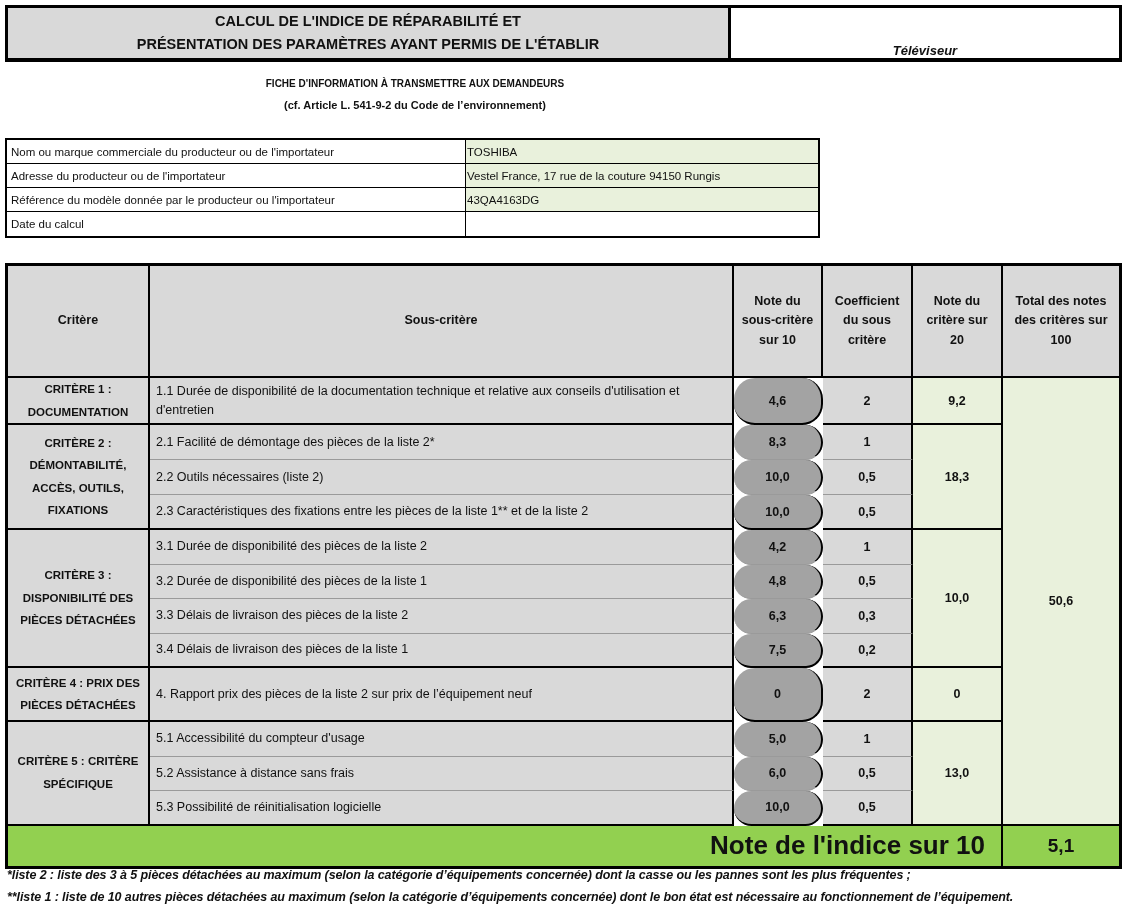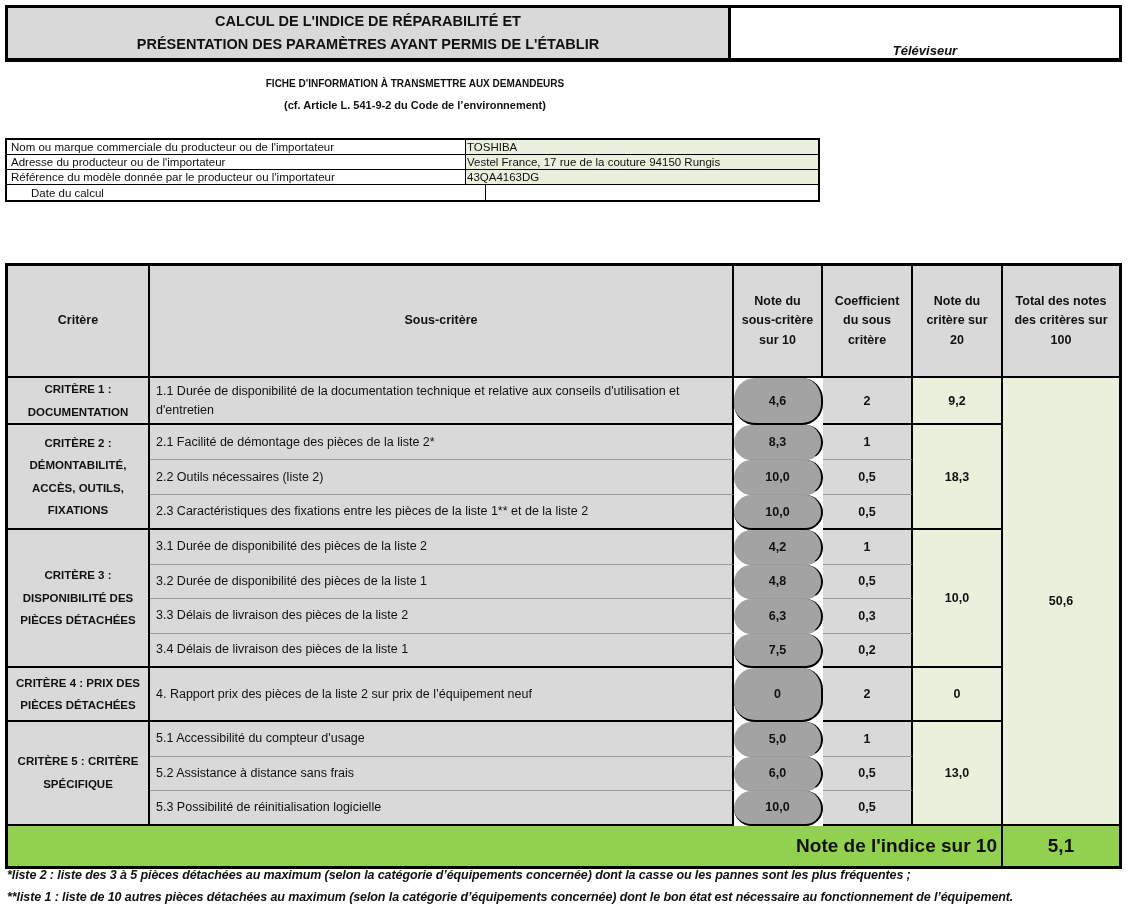--- a/index.html
+++ b/index.html
@@ -28,22 +28,22 @@
     position:absolute; left:0; top:78px; width:830px; text-align:center;
     font-weight:bold;
   }
   .subtitle .l1 { font-size:10px; margin-bottom:10px; }
   .subtitle .l2 { font-size:11px; }
   
   .info-table {
     position:absolute; left:5px; top:138px; width:815px;
     border:2px solid #000;
   }
-  .info-row { display:flex; height:15px; border-bottom:1.5px solid #000; }
-  .info-row:last-child { border-bottom:none;margin-left:20px; }
+  .info-row { display:flex; height:24px; border-bottom:1.5px solid #000; }
+  .info-row:last-child { border-bottom:none; }
   .info-label {
     width:459px; background:#fff; border-right:1.5px solid #000;
     display:flex; align-items:center; padding:0 4px; font-size:11.5px;
   }
   .info-value {
     flex:1; background:#e9f1dc; display:flex; align-items:center;
     padding:0 1px; font-size:11.5px;
   }
   
   .score-table {
@@ -72,22 +72,22 @@
   .crit {
     font-weight:bold; font-size:11.5px; text-align:center;
     white-space:pre-line; line-height:1.95; padding:0 2px;
   }
   .sub {
     justify-content:flex-start; text-align:left; font-size:12.5px;
     padding:0 6px; line-height:1.5;
   }
   .num { font-weight:bold; font-size:12.5px; }
   .idx-label {
-    justify-content:flex-end; padding-right:4px;
-    font-weight:bold; font-size:19px;
+    justify-content:flex-end; padding-right:16px;
+    font-weight:bold; font-size:26px;
   }
   .idx-value { font-weight:bold; font-size:19px; }
   
   .footnotes { position:absolute; left:7px; top:868px; width:1115px; }
   .footnote {
     font-style:italic; font-weight:600; font-size:12.5px; margin-bottom:8px;
     letter-spacing:-0.1px;
   }
 </style>
 </head>

